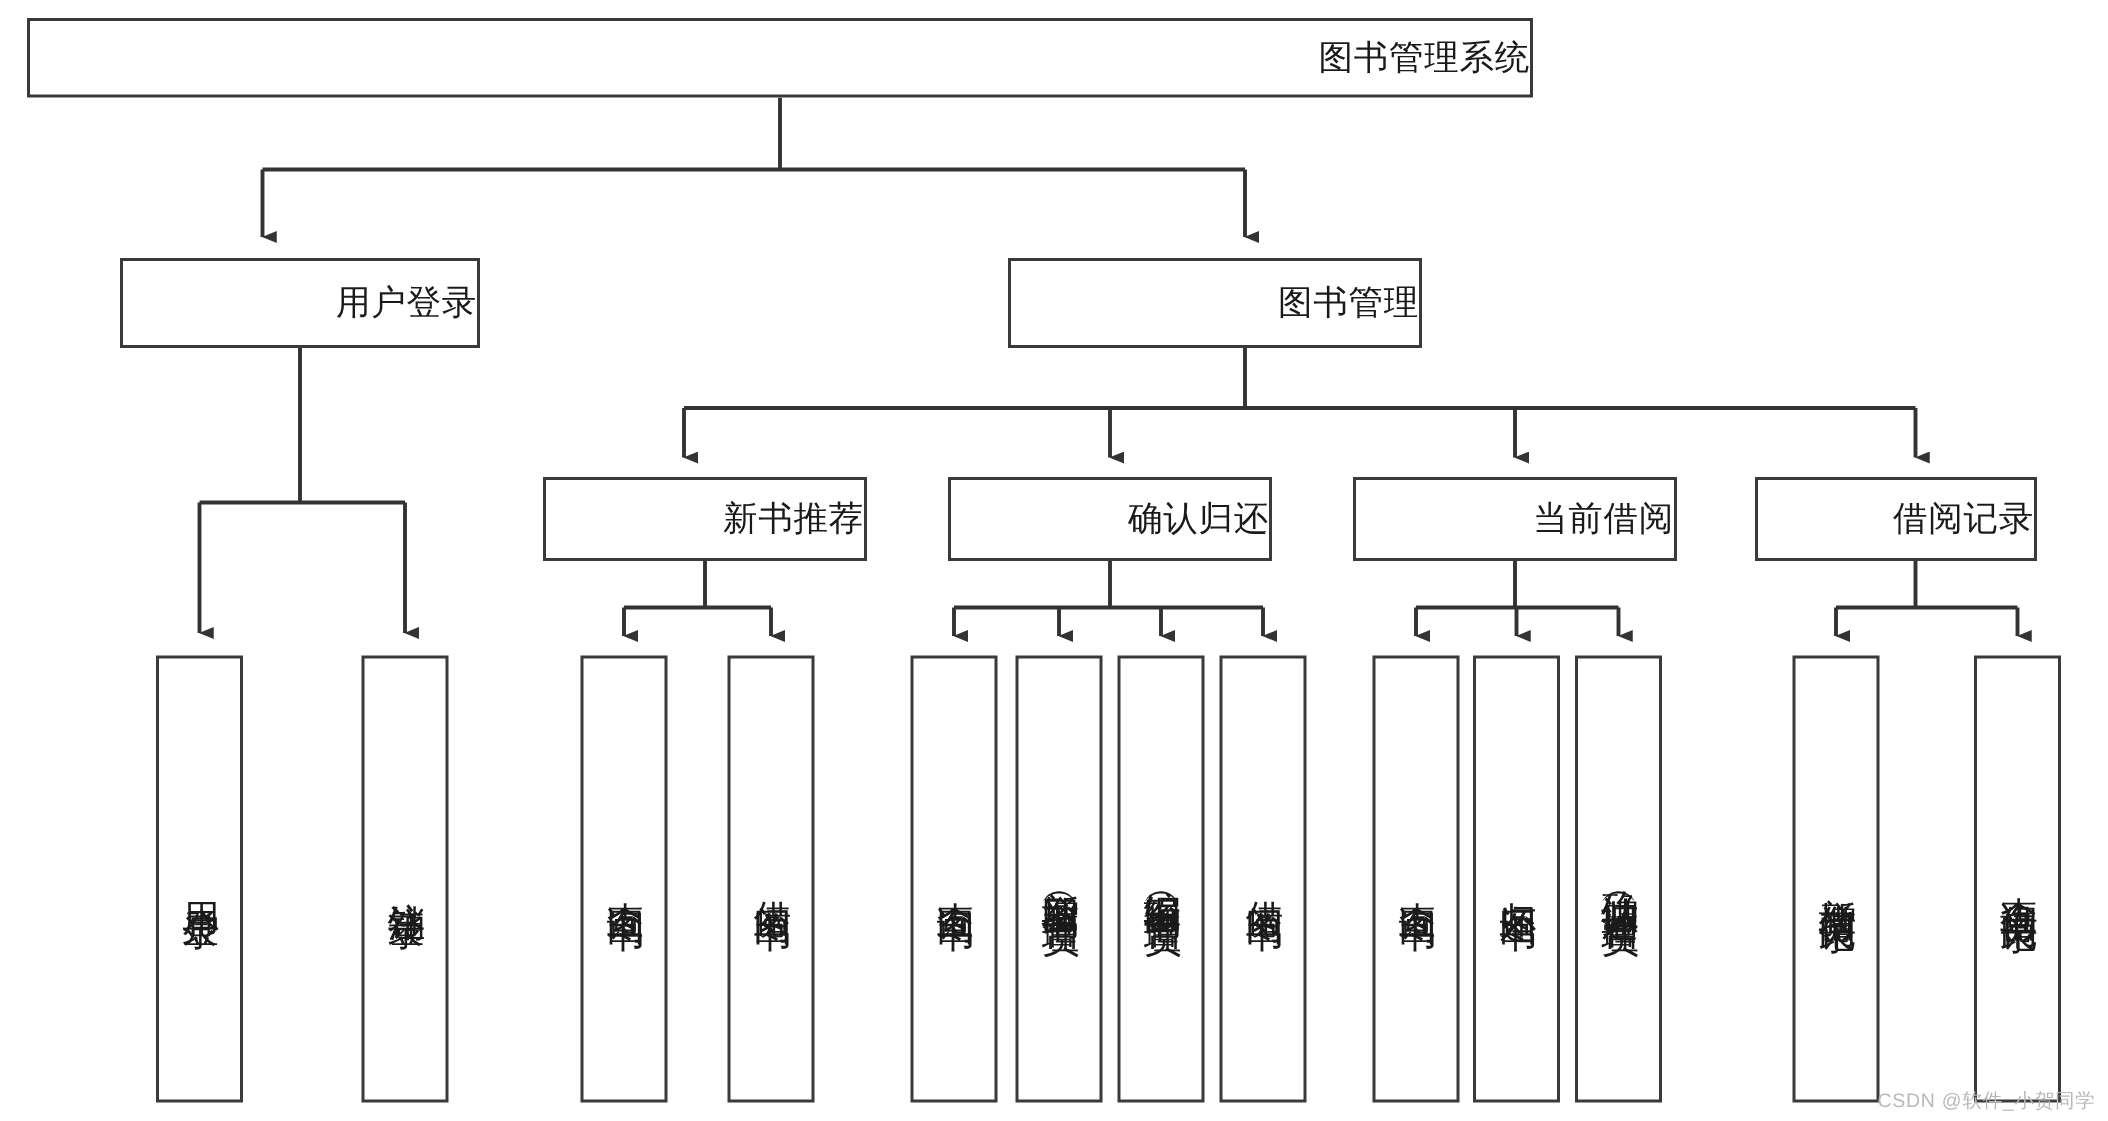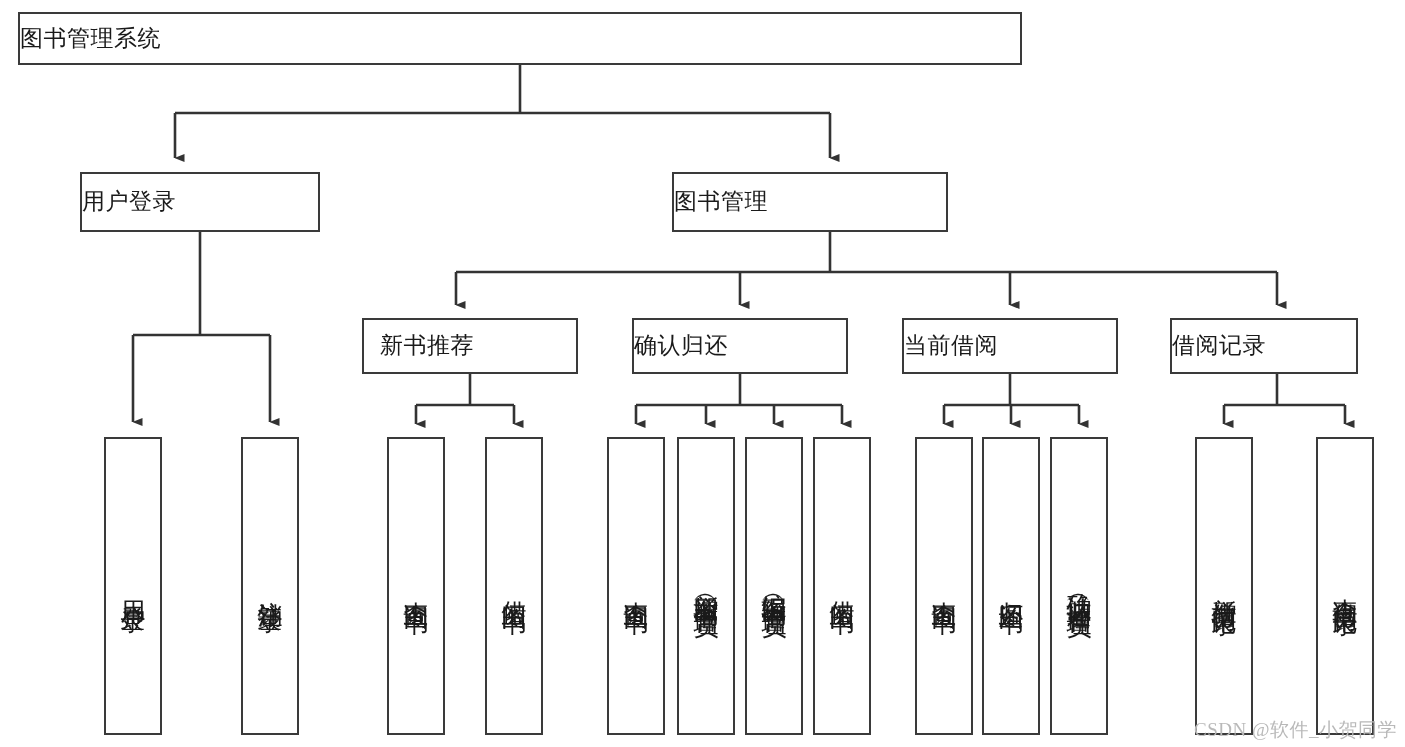--- a/index.html
+++ b/index.html
@@ -27,21 +27,21 @@
     height: 747px;
     pointer-events: none;
   }
   .node {
     position: absolute;
     box-sizing: border-box;
     background: #ffffff;
     border: 2px solid #3a3a3a;
     display: flex;
     align-items: center;
-    justify-content: flex-start;
+    justify-content: flex-end;
     color: #1a1a1a;
   }
   .node-label {
     display: block;
     text-align: center;
     line-height: 1.18;
     white-space: nowrap;
   }
   .node.horizontal .node-label {
     font-size: 23px;
@@ -61,25 +61,24 @@
     font-size: 25px;
     letter-spacing: 3px;
     line-height: 1;
     white-space: nowrap;
     max-height: 288px;
   }
   #watermark {
     position: absolute;
     right: 8px;
     bottom: 4px;
-    font-size: 19px;
+    font-size: 13px;
     color: #b9b9b9;
     letter-spacing: 0.5px;
     user-select: none;
-    font-family: Liberation Serif, serif;
   }
 </style>
 </head>
 <body>
 
 <div id="diagram-root">
 
   <svg id="edges-layer" viewBox="0 0 1405 747">
     <defs>
       <marker id="arrowhead" markerWidth="9" markerHeight="10" refX="4" refY="9.5" orient="auto" markerUnits="userSpaceOnUse">

